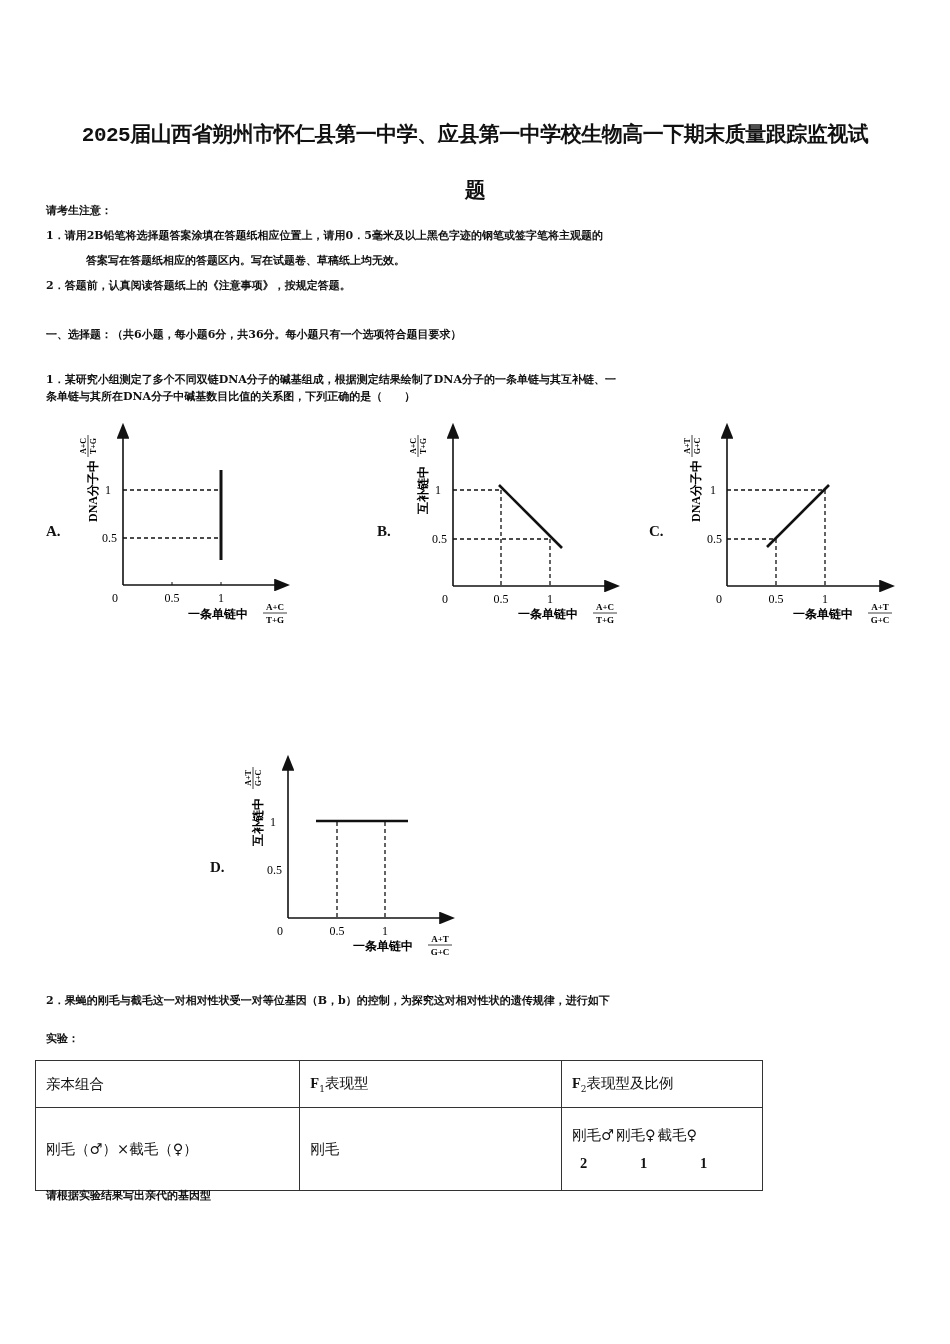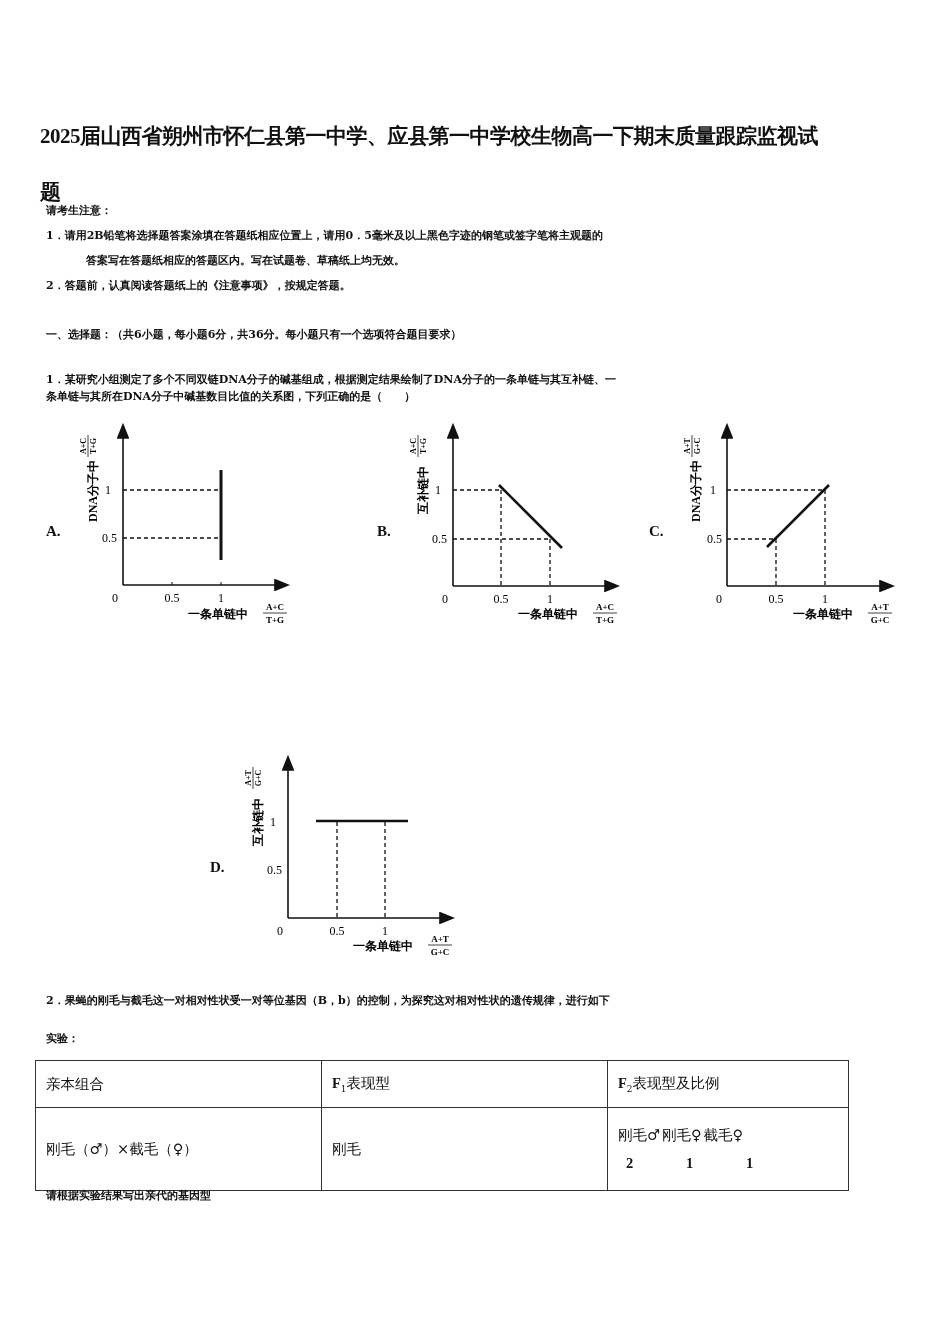--- a/index.html
+++ b/index.html
@@ -1,23 +1,23 @@
 <!DOCTYPE html>
 <html><head>
 <meta charset="utf-8">
 <style>
   html, body { margin: 0; padding: 0; background: #ffffff; }
   body { width: 950px; height: 1344px; position: relative; font-family: "DejaVu Serif", "Liberation Serif", serif; color: #111; overflow: hidden; }
-  .title { position: absolute; left: 40px; width: 870px; top: 108px; font-family: Liberation Serif, serif; font-weight: bold; font-size: 21px; letter-spacing: -0.5px; line-height: 56px; }
+  .title { position: absolute; left: 40px; width: 870px; top: 108px; text-align: center; font-family: Liberation Mono, monospace; font-weight: bold; font-size: 21px; letter-spacing: -0.5px; line-height: 56px; }
   .line { position: absolute; left: 46px; font-size: 11px; white-space: nowrap; }
   .line.bold { font-weight: bold; }
   .opt-label { position: absolute; font-family: "Liberation Serif", serif; font-weight: bold; font-size: 15px; }
   svg text { font-family: "Liberation Serif", serif; }
   .chart { position: absolute; }
-  table.exp { position: absolute; left: 35px; top: 1060px; width: 814px; border-collapse: collapse; font-size: 14.5px; }
+  table.exp { position: absolute; left: 35px; top: 1060px; width: 728px; border-collapse: collapse; font-size: 14.5px; }
   table.exp td { border: 1px solid #333; vertical-align: middle; padding: 0 10px; }
   table.exp tr.h td { height: 46px; }
   table.exp tr.b td { height: 82px; }
   .ratio { display: flex; gap: 0; margin-top: 10px; font-family: "Liberation Serif", serif; font-weight: bold; }
   .ratio span { display: inline-block; width: 52px; text-align: left; padding-left: 8px; }
   .ph-row { display: flex; gap: 2px; }
 </style>
 </head>
 <body>
 

